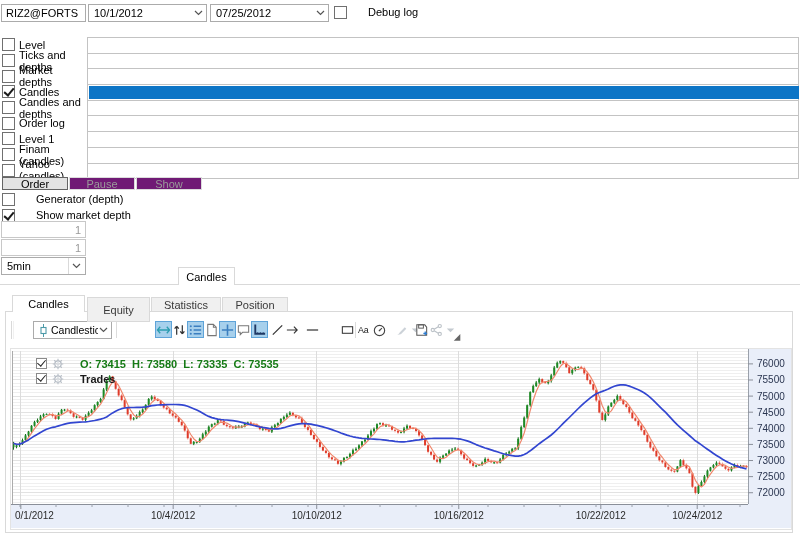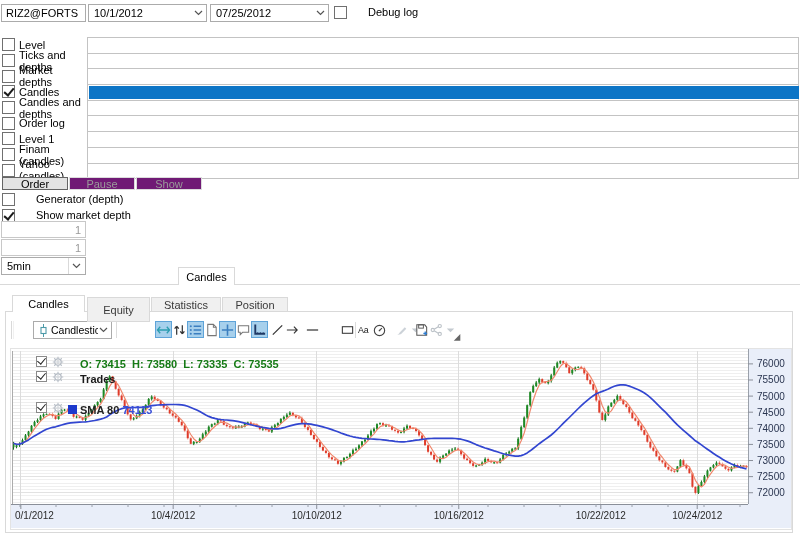--- a/index.html
+++ b/index.html
@@ -21,21 +21,21 @@
   .btn{display:flex;align-items:center;justify-content:center;box-sizing:border-box;cursor:default;}
   .btn.primary{background:#e3e3e3;border:1px solid #646464;}
   .btn.disabled{background:#701a75;border:1px solid #dcdcdc;color:#9b9b9b;}
   .numfield{border:1px solid #c8c8c8;background:#fff;color:#9a9a9a;display:flex;align-items:center;justify-content:flex-end;padding:0 4px;}
   .tab{display:flex;align-items:center;justify-content:center;border:1px solid #d9d9d9;box-sizing:border-box;}
   .tab.active{background:#fff;border-bottom:none;z-index:3;}
   .tab.inactive{background:#f0f0f0;color:#3a3a3a;z-index:1;}
   .tbtn{width:17px;height:17px;display:flex;align-items:center;justify-content:center;border:1px solid transparent;box-sizing:border-box;margin-left:32px;}
   .tbtn.on{background:#a7d0ec;border-color:#5ea3d8;}
   .tsep{width:1px;height:16px;background:#dcdcdc;}
-  .legrow{position:absolute;display:flex;height:15px;white-space:pre;font-weight:bold;}
+  .legrow{position:absolute;display:flex;align-items:center;height:15px;white-space:pre;font-weight:bold;}
   .legcb{width:11px;height:11px;border:1px solid #8a8a8a;background:#fff;position:relative;box-sizing:border-box;}
   .legcb:after{content:"";position:absolute;left:2px;top:-1px;width:4px;height:7px;
       border:solid #222;border-width:0 1.6px 1.6px 0;transform:rotate(40deg);}
   .swatch{width:9px;height:9px;flex:0 0 auto;}
 </style>
 </head>
 <body>
 
 <div class="abs tbox" style="left:1px;top:4px;width:85px;height:18px;">
   <input value="RIZ2@FORTS" style="">
@@ -897,18 +897,13 @@
     <div class="legrow" style="left:25px;top:7px;"><span class="legcb"></span><span style="margin-left:5px;display:flex;"><svg width="12" height="12" viewBox="0 0 16 16">
           <circle cx="8" cy="8" r="4.2" fill="none" stroke="#b7bec6" stroke-width="1.6"></circle>
           <circle cx="8" cy="8" r="1.6" fill="#fff" stroke="#b7bec6" stroke-width="1"></circle>
           <path d="M8 1v3M8 12v3M1 8h3M12 8h3M3 3l2.1 2.1M10.9 10.9L13 13M13 3l-2.1 2.1M5.1 10.9L3 13" stroke="#b7bec6" stroke-width="1.5"></path>
         </svg></span><span style="margin-left:4px;display:flex;align-items:center;"><span style="width:12px;"></span><span style="color: rgb(21, 122, 21);">O: 73415  H: 73580  L: 73335  C: 73535</span></span></div>
     <div class="legrow" style="left:25px;top:22.4px;"><span class="legcb"></span><span style="margin-left:5px;display:flex;"><svg width="12" height="12" viewBox="0 0 16 16">
           <circle cx="8" cy="8" r="4.2" fill="none" stroke="#b7bec6" stroke-width="1.6"></circle>
           <circle cx="8" cy="8" r="1.6" fill="#fff" stroke="#b7bec6" stroke-width="1"></circle>
           <path d="M8 1v3M8 12v3M1 8h3M12 8h3M3 3l2.1 2.1M10.9 10.9L13 13M13 3l-2.1 2.1M5.1 10.9L3 13" stroke="#b7bec6" stroke-width="1.5"></path>
         </svg></span><span style="margin-left:4px;display:flex;align-items:center;"><span style="width:12px;"></span><span style="color: rgb(26, 26, 26);">Trades</span></span></div>
-    <div class="legrow" style="left:25px;top:53.2px;"><span class="legcb"></span><span style="margin-left:5px;display:flex;"><svg width="12" height="12" viewBox="0 0 16 16">
-          <circle cx="8" cy="8" r="4.2" fill="none" stroke="#b7bec6" stroke-width="1.6"></circle>
-          <circle cx="8" cy="8" r="1.6" fill="#fff" stroke="#b7bec6" stroke-width="1"></circle>
-          <path d="M8 1v3M8 12v3M1 8h3M12 8h3M3 3l2.1 2.1M10.9 10.9L13 13M13 3l-2.1 2.1M5.1 10.9L3 13" stroke="#b7bec6" stroke-width="1.5"></path>
-        </svg></span><span style="margin-left:4px;display:flex;align-items:center;"><span class="swatch" style="background:#1d39cc;margin-right:3px;"></span><span style="color: rgb(34, 34, 34);">SMA 80 </span><span style="color: rgb(58, 80, 216);">74113</span></span></div>
   </div>
 
 </body></html>

